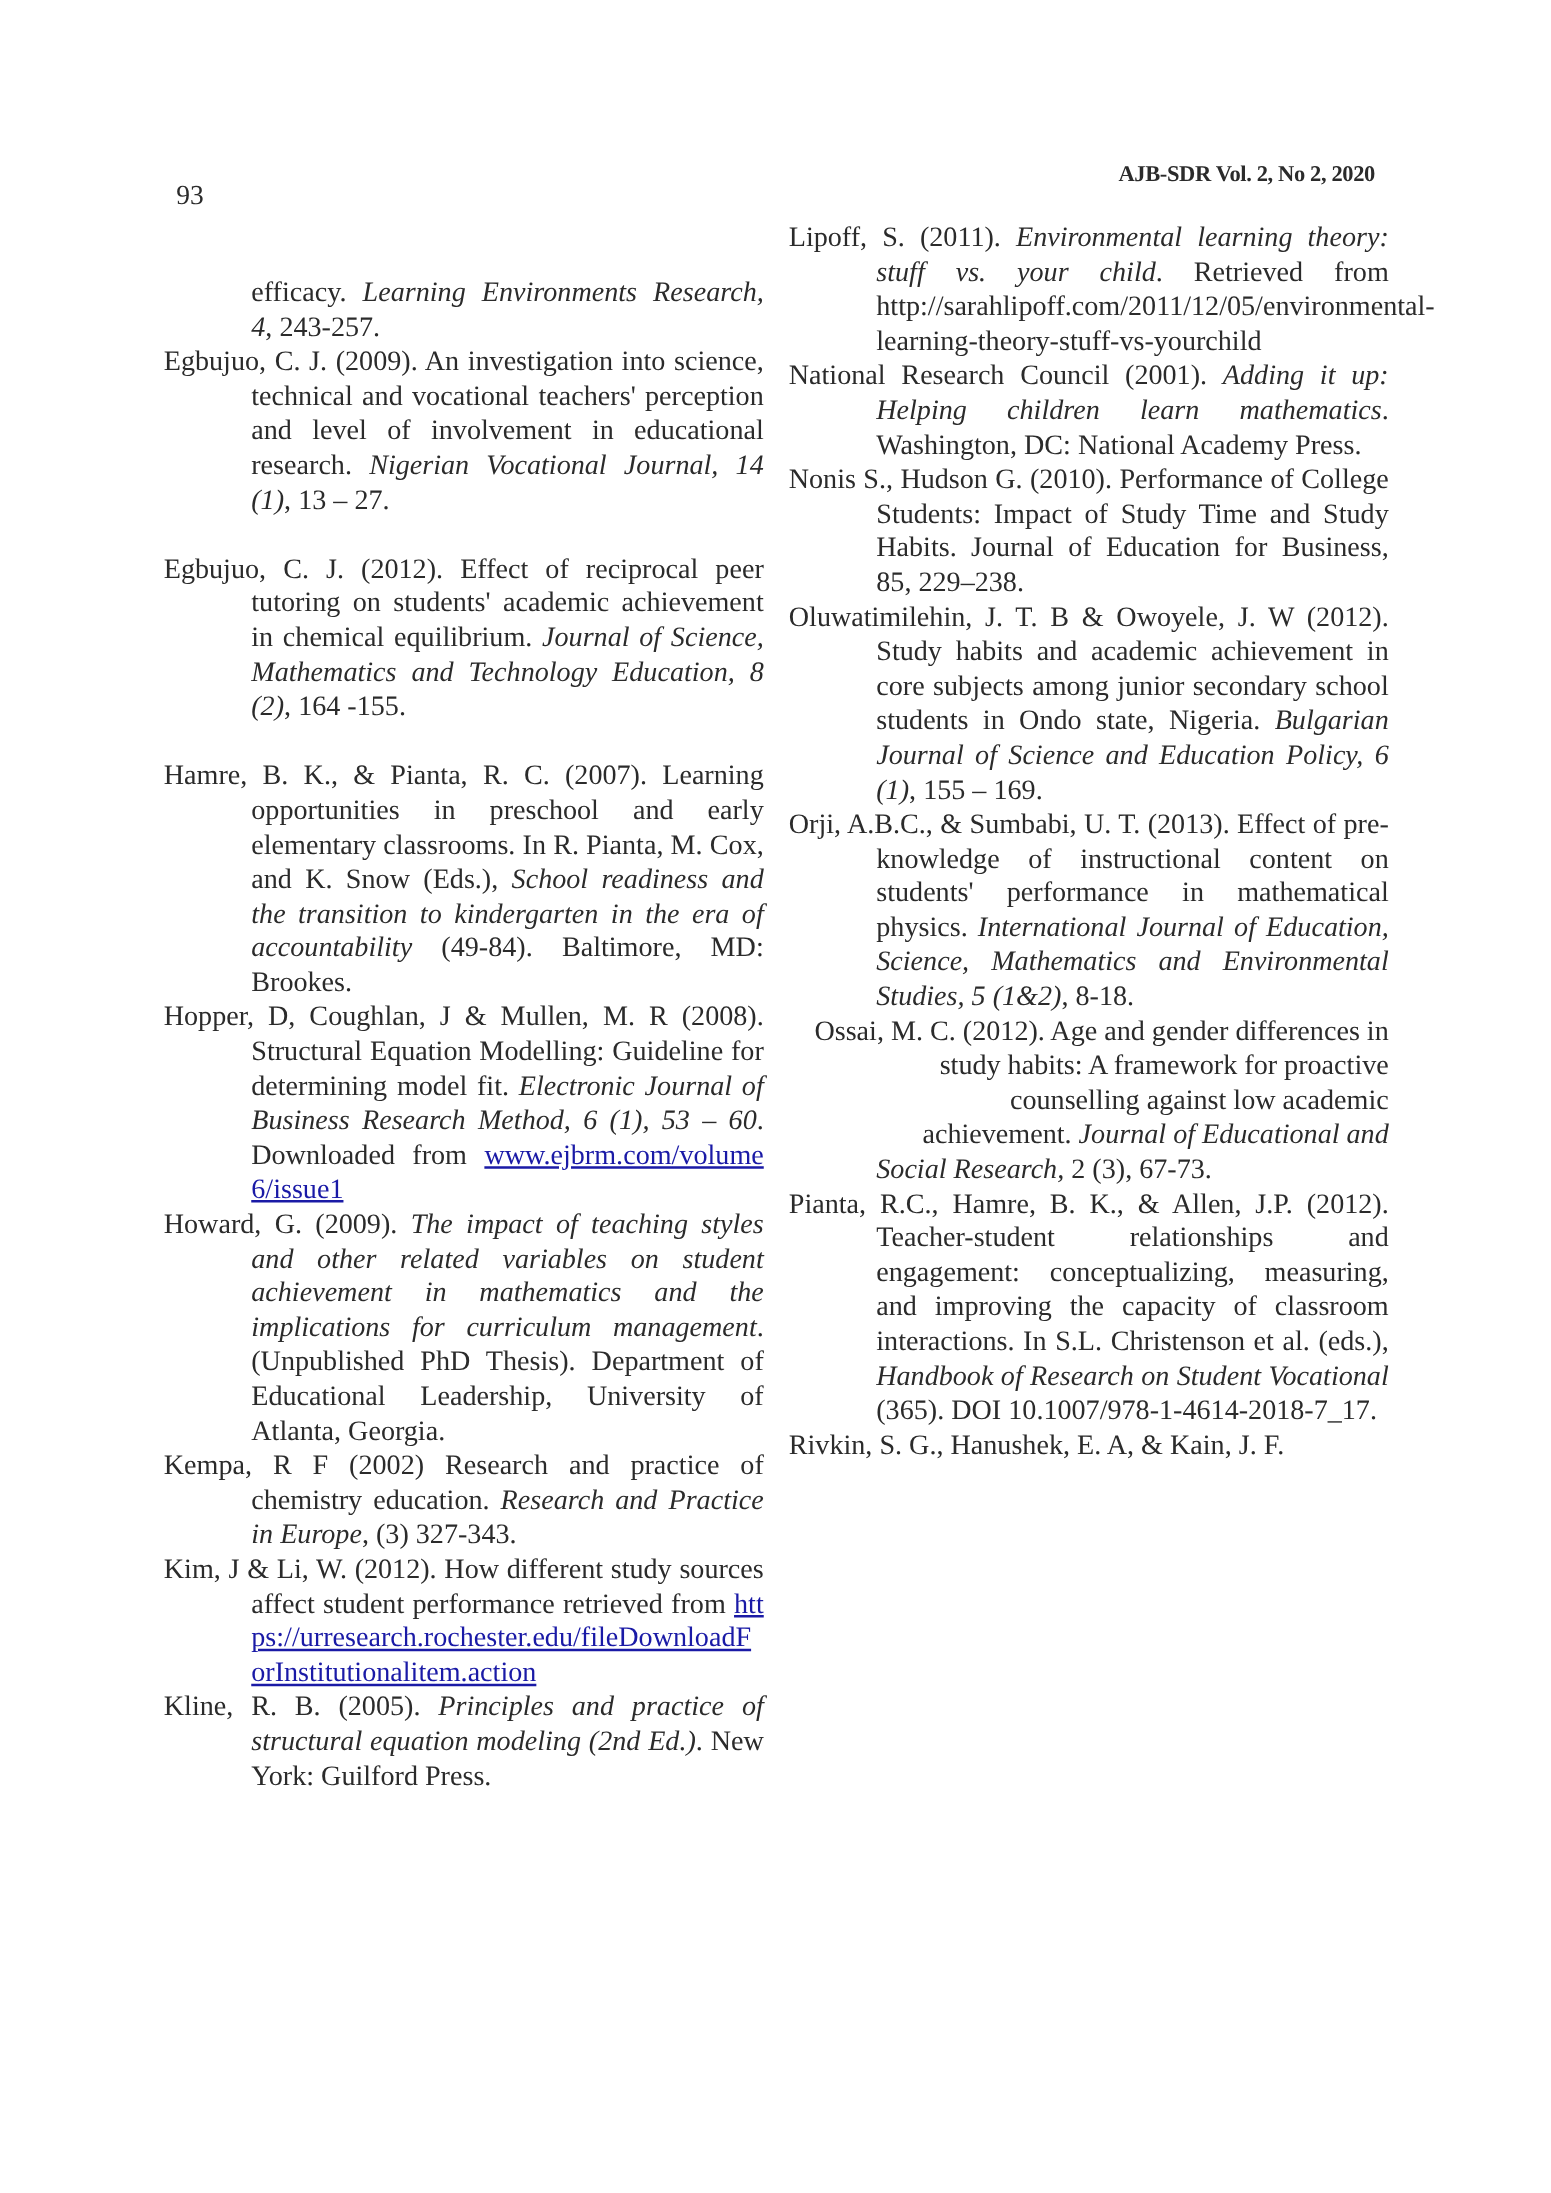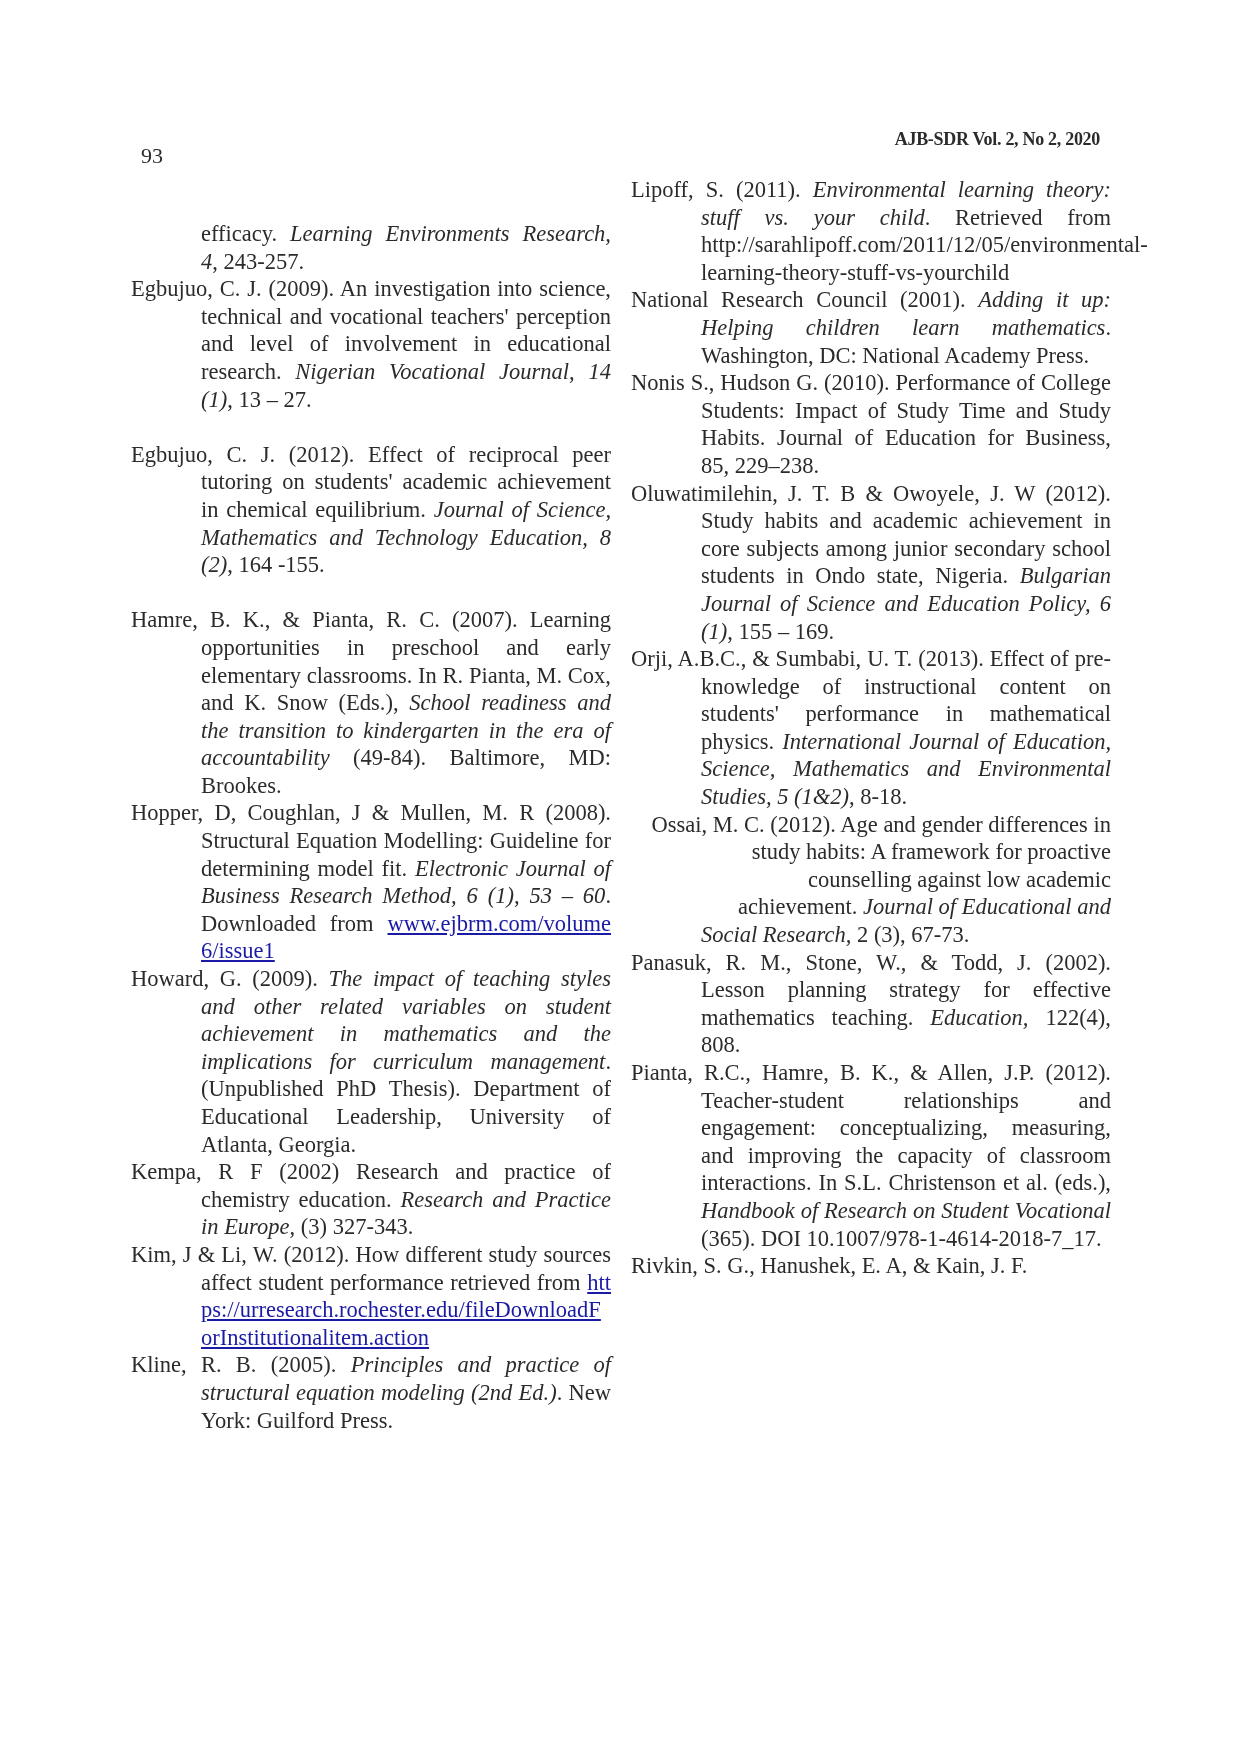--- a/index.html
+++ b/index.html
@@ -37,17 +37,16 @@
       <p class="ref"><span>Kim, J &amp; Li, W. (2012). How different study sources affect student performance retrieved from </span><a style="word-break: break-all;">https://urresearch.rochester.edu/fileDownloadForInstitutionalitem.action</a></p>
       <p class="ref"><span>Kline, R. B. (2005). </span><span class="it">Principles and practice of structural equation modeling (2nd Ed.)</span><span>. New York: Guilford Press.</span></p>
     </div>
   <div class="col col-right">
       <p class="ref"><span>Lipoff, S. (2011). </span><span class="it">Environmental learning theory: stuff vs. your child</span><span>. Retrieved from http://sarahlipoff.com/2011/12/05/environmental-learning-theory-stuff-vs-yourchild</span></p>
       <p class="ref"><span>National Research Council (2001). </span><span class="it">Adding it up: Helping children learn mathematics</span><span>. Washington, DC: National Academy Press.</span></p>
       <p class="ref"><span>Nonis S., Hudson G. (2010). Performance of College Students: Impact of Study Time and Study Habits. Journal of Education for Business, 85, 229–238.</span></p>
       <p class="ref"><span>Oluwatimilehin, J. T. B &amp; Owoyele, J. W (2012). Study habits and academic achievement in core subjects among junior secondary school students in Ondo state, Nigeria. </span><span class="it">Bulgarian Journal of Science and Education Policy, 6 (1)</span><span>, 155 – 169.</span></p>
       <p class="ref"><span>Orji, A.B.C., &amp; Sumbabi, U. T. (2013). Effect of pre-knowledge of instructional content on students' performance in mathematical physics. </span><span class="it">International Journal of Education, Science, Mathematics and Environmental Studies, 5 (1&amp;2)</span><span>, 8-18.</span></p>
       <p class="ref" style="text-align: right;"><span>Ossai, M. C. (2012). Age and gender differences in study habits: A framework for proactive counselling against low academic achievement. </span><span class="it">Journal of Educational and Social Research,</span><span> 2 (3), 67-73.</span></p>
-      <p class="ref"><span>Panasuk, R. M., Stone, W., &amp; Todd, J. (2002). Lesson planning strategy for effective mathematics teaching. </span><span class="it">Education,</span><span> 122(4), 808.</span></p>
       <p class="ref"><span>Pianta, R.C., Hamre, B. K., &amp; Allen, J.P. (2012). Teacher-student relationships and engagement: conceptualizing, measuring, and improving the capacity of classroom interactions. In S.L. Christenson et al. (eds.), </span><span class="it">Handbook of Research on Student Vocational</span><span> (365). DOI 10.1007/978-1-4614-2018-7_17.</span></p>
       <p class="ref"><span>Rivkin, S. G., Hanushek, E. A, &amp; Kain, J. F.</span></p>
     </div>
 </div>
 
 </body></html>

